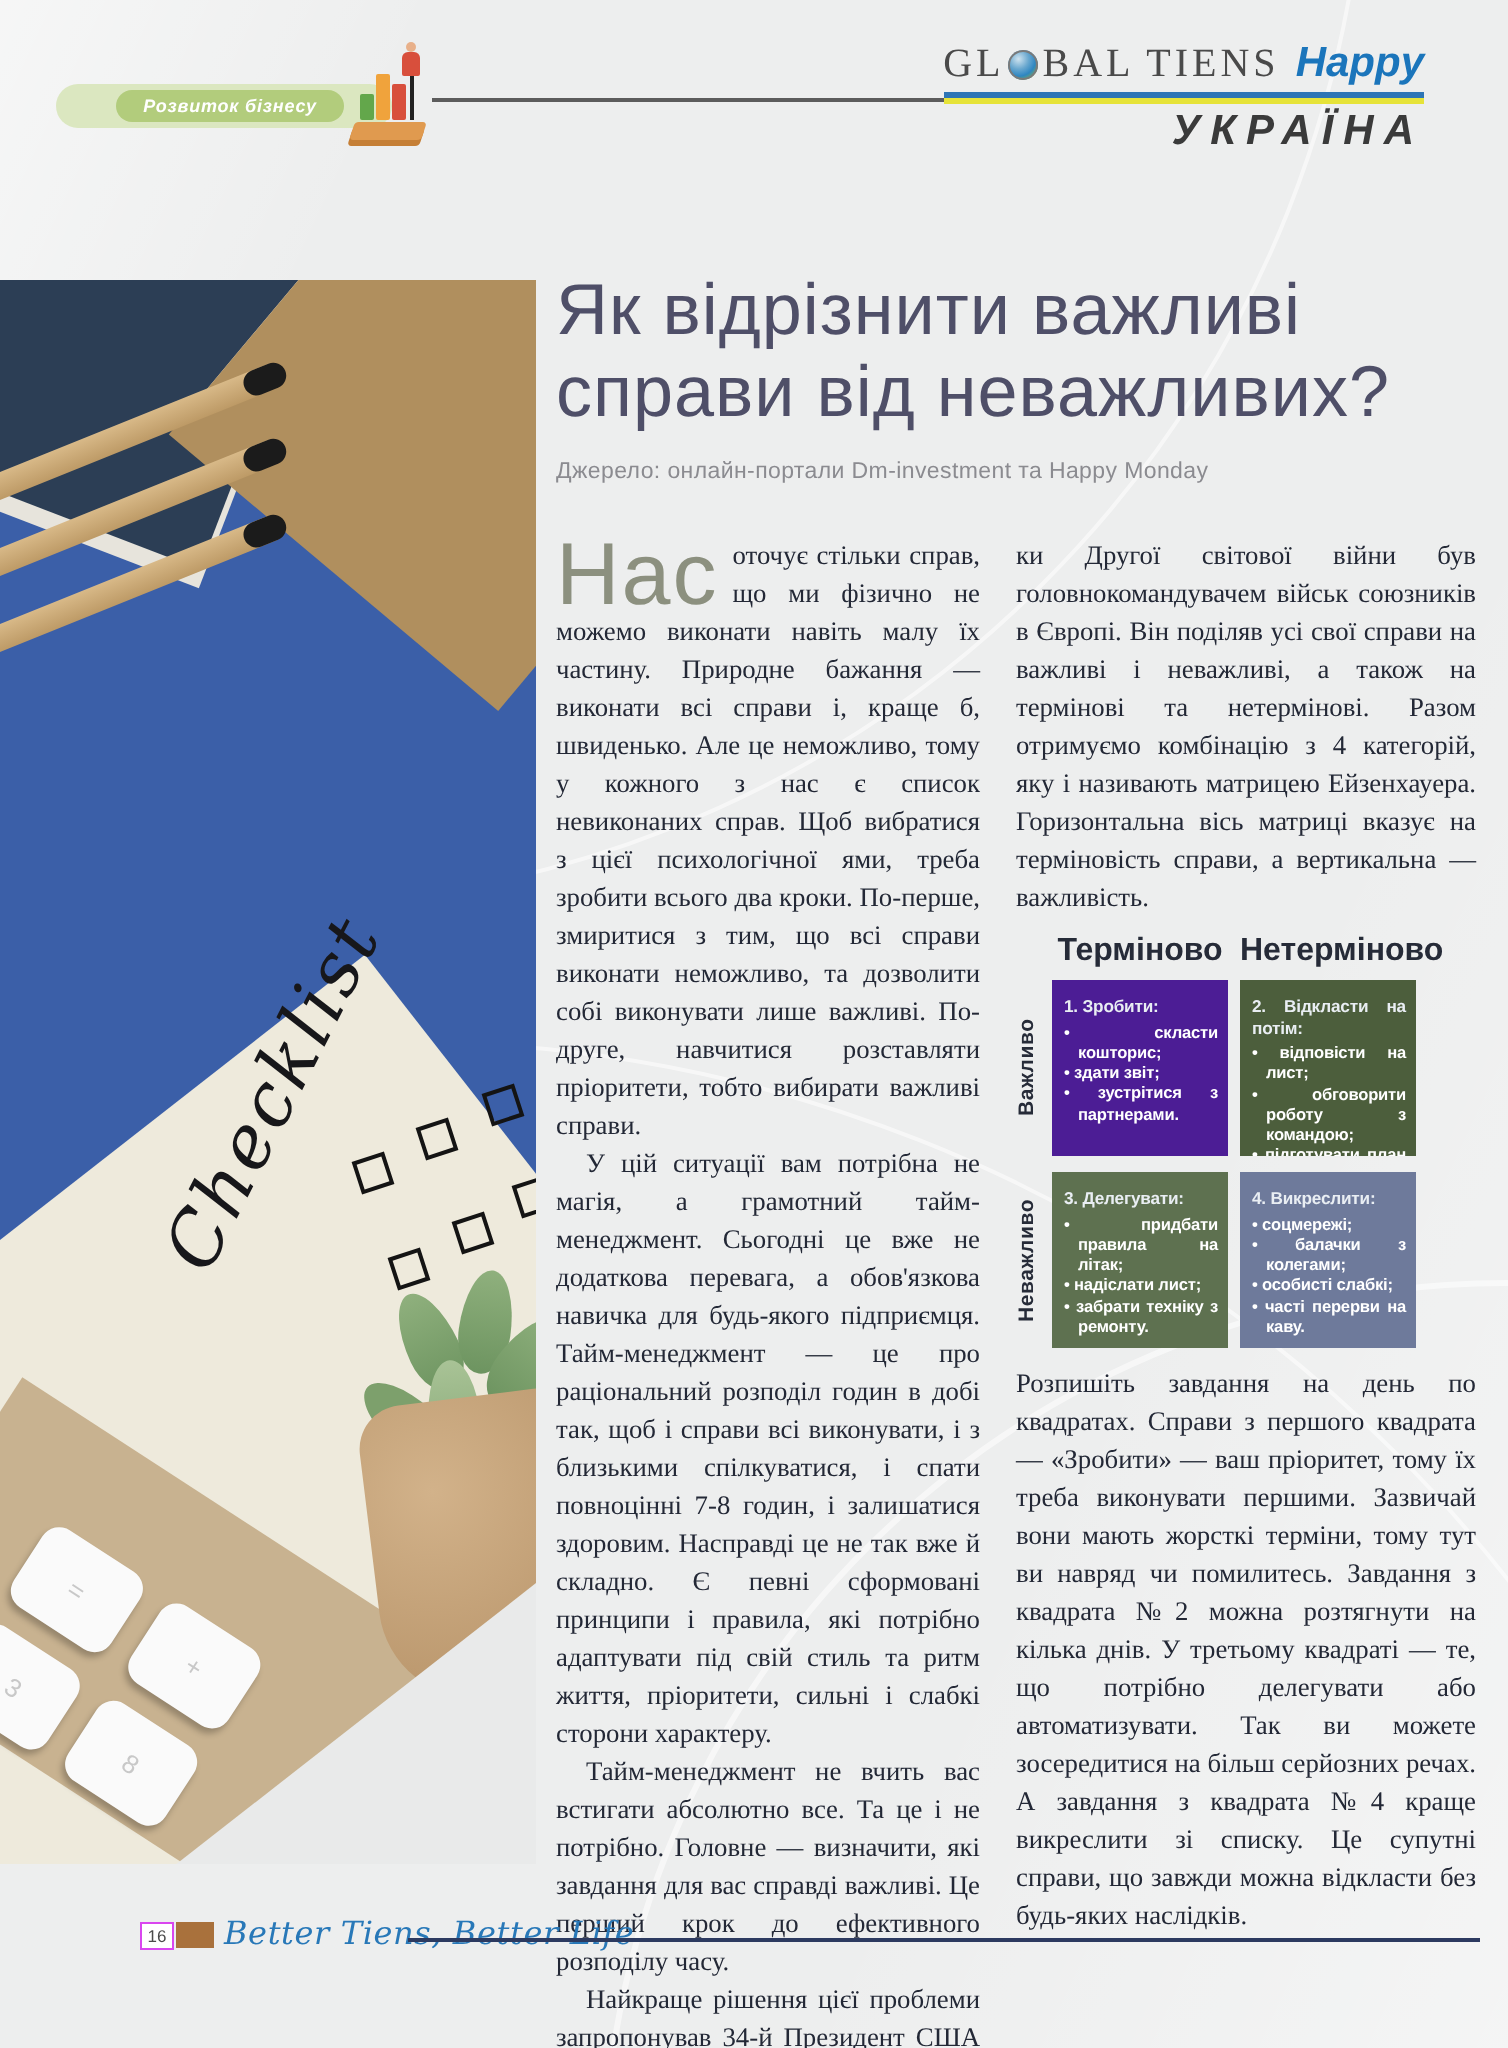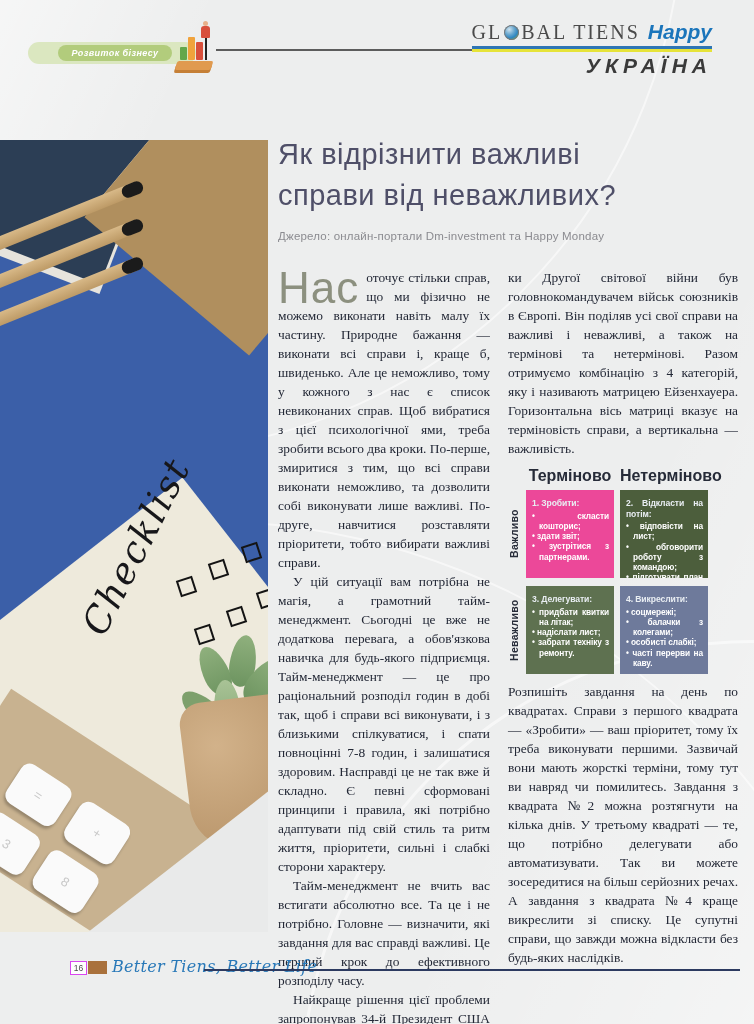--- a/index.html
+++ b/index.html
@@ -56,21 +56,21 @@
   .leaf.l2{right:12px;top:495px;transform:rotate(8deg);}
   .leaf.l3{right:-8px;top:515px;transform:rotate(38deg);}
   .leaf.l4{right:28px;top:540px;transform:rotate(-5deg);background:linear-gradient(#a9c396,#86a877);}
   .leaf.l5{right:52px;top:545px;transform:rotate(-48deg);background:#7da06c;}
   .envelope{position:absolute;left:-55px;top:612px;width:280px;height:160px;background:#c8b290;transform:rotate(33deg);}
   .calc{position:absolute;left:-38px;top:648px;width:160px;height:190px;transform:rotate(33deg);display:grid;grid-template-columns:58px 58px;grid-auto-rows:46px;gap:12px;}
   .calc-key{background:#fafafa;border-radius:10px;box-shadow:0 3px 3px rgba(0,0,0,.25);display:flex;align-items:center;justify-content:center;color:#c8c8c8;font-size:13px;}
   .photo-corner{position:absolute;right:-90px;bottom:-95px;width:260px;height:180px;background:#e9eaea;transform:rotate(-38deg);}
 
   
-  .title{position:absolute;left:278px;top:134px;width:460px;color:#4f4f68;font-size:29px;line-height:41px;font-weight:400;letter-spacing:.5px;}
+  .title{position:absolute;left:278px;top:134px;width:460px;color:#4f4f68;font-size:36px;line-height:41px;font-weight:400;letter-spacing:.5px;}
   .source{position:absolute;left:278px;top:230px;font-size:11.5px;color:#8b8b90;letter-spacing:.2px;text-align:right;}
   .col{position:absolute;top:268px;font-family:"Liberation Serif",serif;font-size:13.4px;line-height:19px;color:#232836;text-align:justify;}
   .col1{left:278px;width:212px;}
   .col2{left:508px;width:230px;}
   .col p{margin:0;}
   .col p.indent{text-indent:15px;}
   .dropcap{float:left;font-family:"Liberation Sans",sans-serif;font-weight:300;font-size:44px;line-height:34px;color:#8c907f;margin:3px 7px 0 0;letter-spacing:1px;}
 
   
   .matrix{margin:8px 0 8px 0;}
@@ -185,21 +185,21 @@
     <p>ки Другої світової війни був головнокомандувачем військ союзників в Європі. Він поділяв усі свої справи на важливі і неважливі, а також на термінові та нетермінові. Разом отримуємо комбінацію з 4 категорій, яку і називають матрицею Ейзенхауера. Горизонтальна вісь матриці вказує на терміновість справи, а вертикальна — важливість.</p>
 
     <div class="matrix">
       <div class="m-headers">
         <div class="m-spacer"></div>
         <div class="m-h">Терміново</div>
         <div class="m-h">Нетерміново</div>
       </div>
       <div class="m-row">
         <div class="m-rowlabel">Важливо</div>
-        <div class="quad" style="background-color: #ec4899;">
+        <div class="quad" style="background-color: #4c1d95;">
           <div class="q-title">1. Зробити:</div>
           <div>
               <div class="q-item">скласти кошторис;</div>
               <div class="q-item">здати звіт;</div>
               <div class="q-item">зустрітися з партнерами.</div>
             </div>
         </div>
         <div class="quad" style="background-color: rgb(76, 94, 60);">
           <div class="q-title">2. Відкласти на потім:</div>
           <div>
@@ -207,21 +207,21 @@
               <div class="q-item">обговорити роботу з командою;</div>
               <div class="q-item">підготувати план на ІІ квартал.</div>
             </div>
         </div>
       </div>
       <div class="m-row">
         <div class="m-rowlabel">Неважливо</div>
         <div class="quad" style="background-color: rgb(94, 113, 80);">
           <div class="q-title">3. Делегувати:</div>
           <div>
-              <div class="q-item">придбати квитки на літак;</div>
+              <div class="q-item">придбати правила на літак;</div>
               <div class="q-item">надіслати лист;</div>
               <div class="q-item">забрати техніку з ремонту.</div>
             </div>
         </div>
         <div class="quad" style="background-color: rgb(110, 122, 155);">
           <div class="q-title">4. Викреслити:</div>
           <div>
               <div class="q-item">соцмережі;</div>
               <div class="q-item">балачки з колегами;</div>
               <div class="q-item">особисті слабкі;</div>

